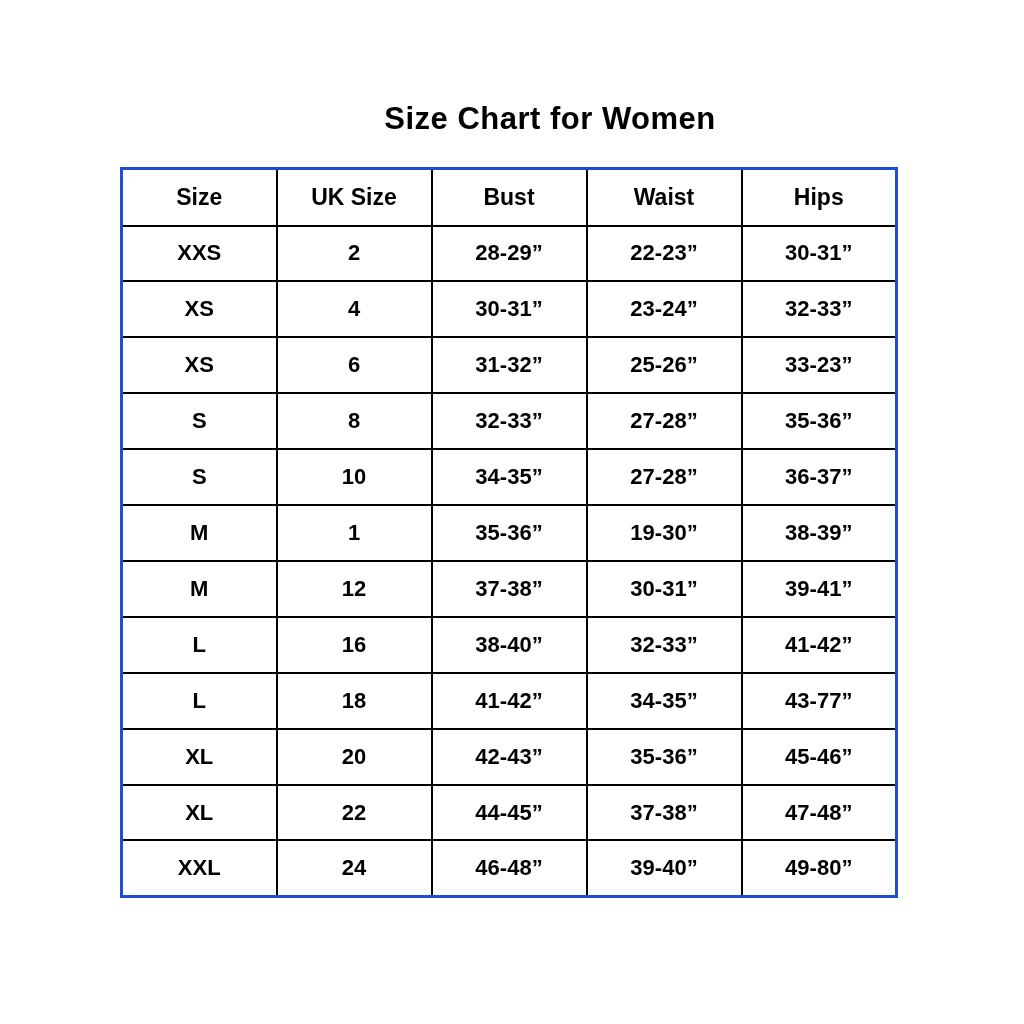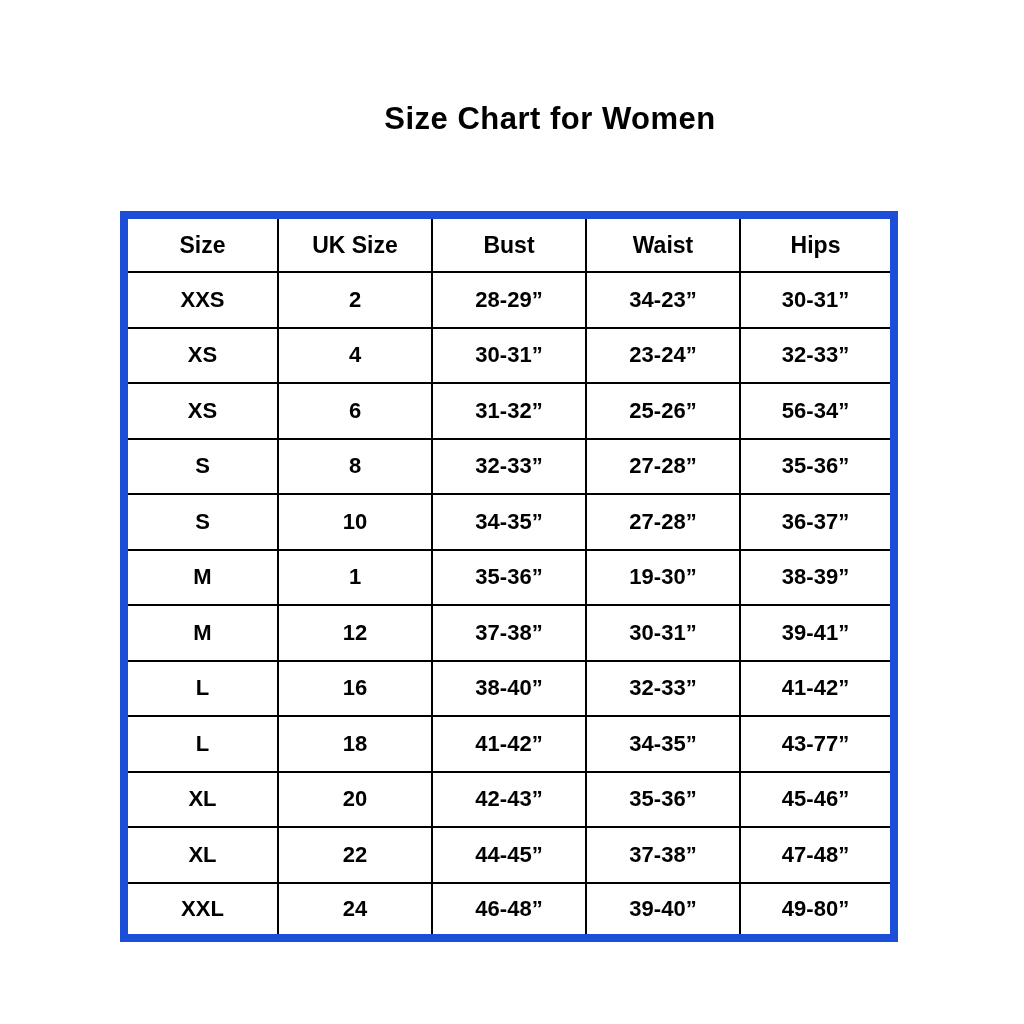--- a/index.html
+++ b/index.html
@@ -40,22 +40,21 @@
   table.size-chart td {
     border: 2px solid #000000;
     text-align: center;
     vertical-align: middle;
     font-weight: bold;
     font-size: 22px;
     padding: 0;
     background: #ffffff;
   }
   table.size-chart {
-    border: 8px solid #1d4ed8;
-    margin-top: 44px;
+    border: 3px solid #1d4ed8;
   }
   table.size-chart thead tr {
     height: 57px;
   }
   table.size-chart tbody tr {
     height: 54px;
   }
   table.size-chart th {
     font-size: 23px;
   }
@@ -73,36 +72,36 @@
         <th>Bust</th>
         <th>Waist</th>
         <th>Hips</th>
       </tr>
   </thead>
   <tbody>
       <tr>
         <td>XXS</td>
         <td>2</td>
         <td>28-29”</td>
-        <td>34-23”</td>
+        <td>22-23”</td>
         <td>30-31”</td>
       </tr>
       <tr>
         <td>XS</td>
         <td>4</td>
         <td>30-31”</td>
         <td>23-24”</td>
         <td>32-33”</td>
       </tr>
       <tr>
         <td>XS</td>
         <td>6</td>
         <td>31-32”</td>
         <td>25-26”</td>
-        <td>56-34”</td>
+        <td>33-23”</td>
       </tr>
       <tr>
         <td>S</td>
         <td>8</td>
         <td>32-33”</td>
         <td>27-28”</td>
         <td>35-36”</td>
       </tr>
       <tr>
         <td>S</td>

